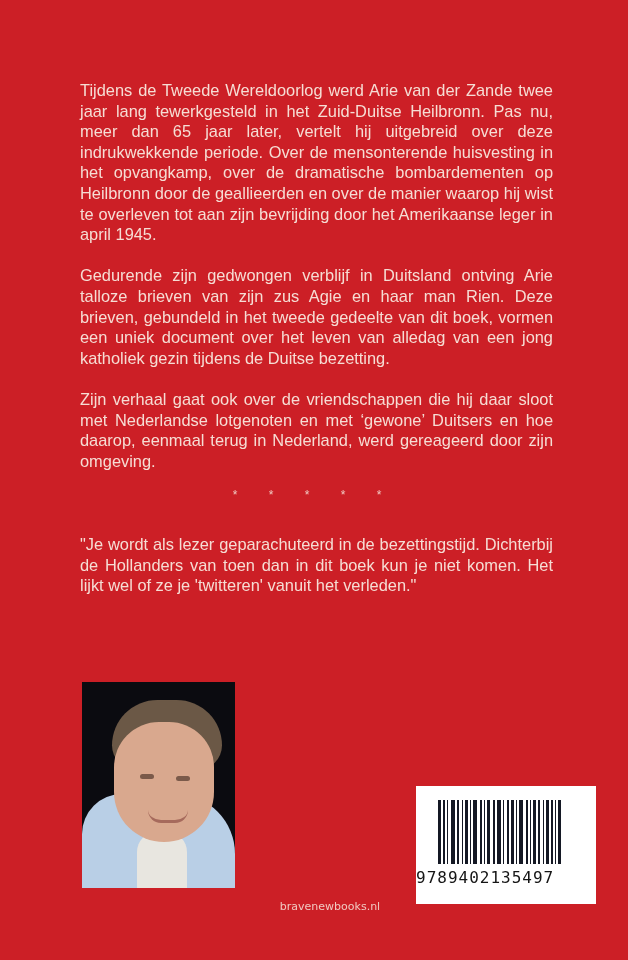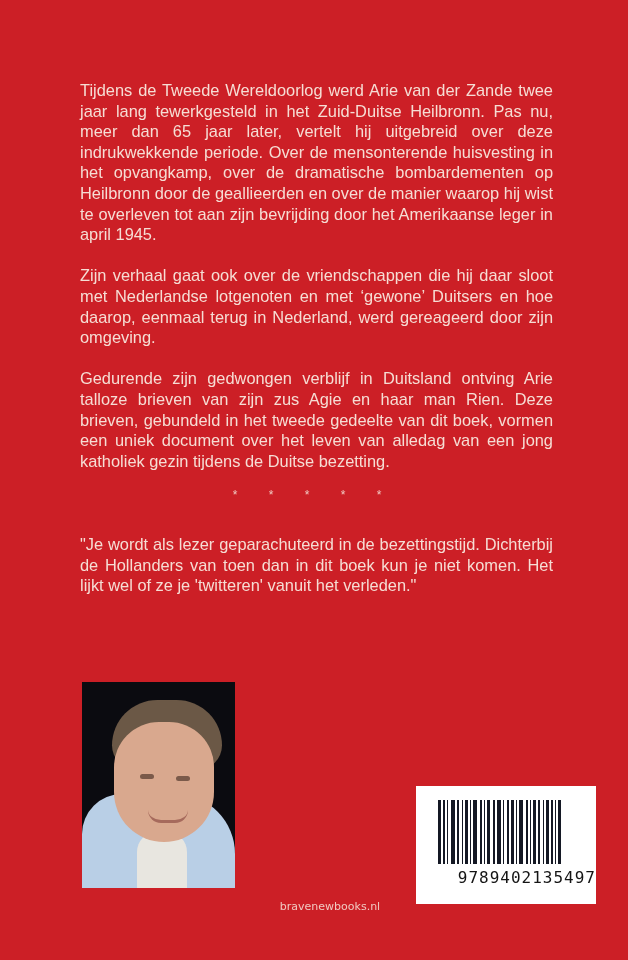--- a/index.html
+++ b/index.html
@@ -39,37 +39,37 @@
   .barcode-box {
     position:absolute; left:416px; top:786px; width:180px; height:118px;
     background:#ffffff;
   }
   .barcode-bars {
     position:absolute; left:22px; top:14px; width:136px; height:64px;
     display:flex; align-items:stretch;
   }
   .barcode-bars span { display:block; background:#141824; }
   .barcode-number {
-    position:absolute; left:0; width:180px; top:82px; text-align:right;
+    position:absolute; left:0; width:180px; top:82px; text-align:left;
     font-family:"DejaVu Sans Mono", monospace; font-size:16px; letter-spacing:1px; color:#151515;
   }
   .publisher {
     position:absolute; left:16px; width:628px; top:900px; text-align:center;
     color:#f0c8c0; font-size:11px; font-family:"DejaVu Sans", sans-serif;
   }
 </style>
 </head>
 <body>
 
 <div class="cover">
 
   <div class="text-block">
     <p>Tijdens de Tweede Wereldoorlog werd Arie van der Zande twee jaar lang tewerkgesteld in het Zuid-Duitse Heilbronn. Pas nu, meer dan 65 jaar later, vertelt hij uitgebreid over deze indrukwekkende periode. Over de mensonterende huisvesting in het opvangkamp, over de dramatische  bombardementen op Heilbronn door de geallieerden en over de manier waarop hij wist te overleven tot aan zijn bevrijding door het Amerikaanse leger in april 1945.</p>
+    <p>Gedurende zijn gedwongen verblijf in Duitsland ontving Arie talloze brieven van zijn zus Agie en haar man Rien. Deze brieven, gebundeld in het tweede gedeelte van dit boek, vormen een uniek document over het leven van alledag van een jong katholiek gezin tijdens de Duitse bezetting.</p>
     <p>Zijn verhaal gaat ook over de vriendschappen die hij daar sloot met Nederlandse lotgenoten en met ‘gewone’ Duitsers en hoe daarop, eenmaal terug in Nederland, werd gereageerd door zijn omgeving.</p>
-    <p>Gedurende zijn gedwongen verblijf in Duitsland ontving Arie talloze brieven van zijn zus Agie en haar man Rien. Deze brieven, gebundeld in het tweede gedeelte van dit boek, vormen een uniek document over het leven van alledag van een jong katholiek gezin tijdens de Duitse bezetting.</p>
   </div>
 
   <div class="stars">* * * * *</div>
 
   <div class="quote">
     <p>"Je wordt als lezer geparachuteerd in de bezettingstijd. Dichterbij de Hollanders van toen dan in dit boek kun je niet komen. Het lijkt wel of ze je 'twitteren' vanuit het verleden."</p>
   </div>
 
   <div class="author-photo" title="Portrait photo of the author">
     <div class="photo-shirt"></div>

